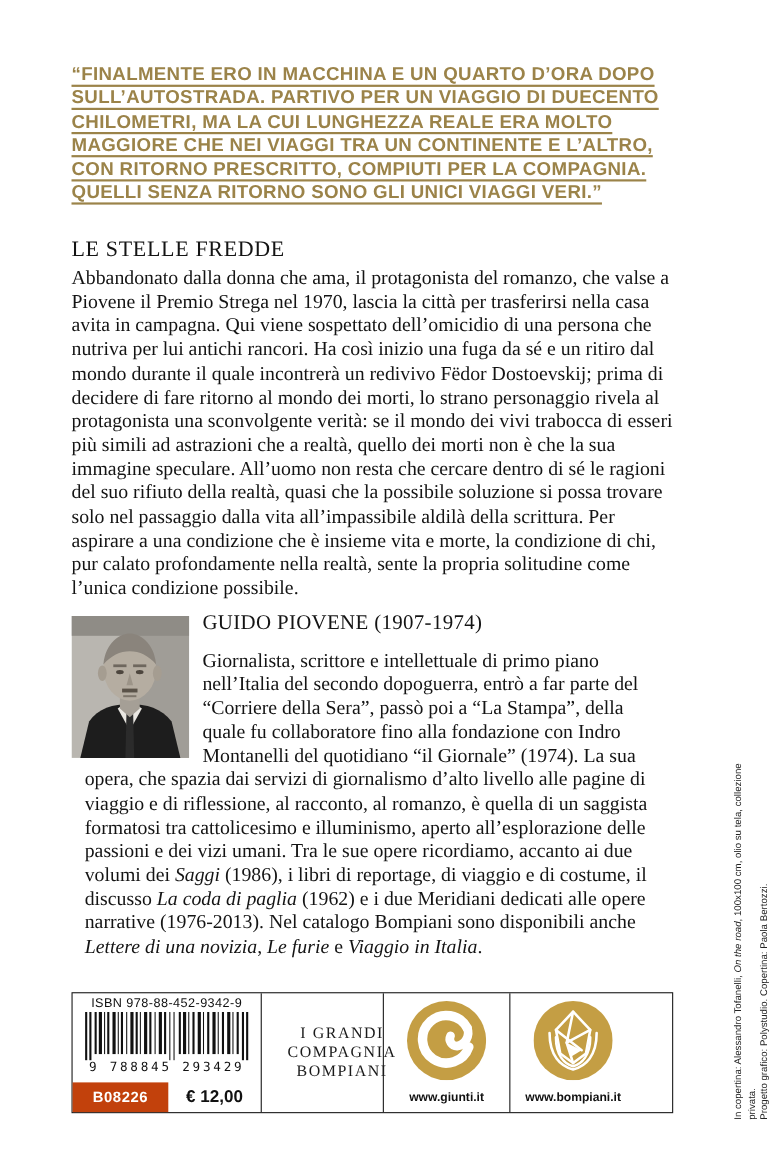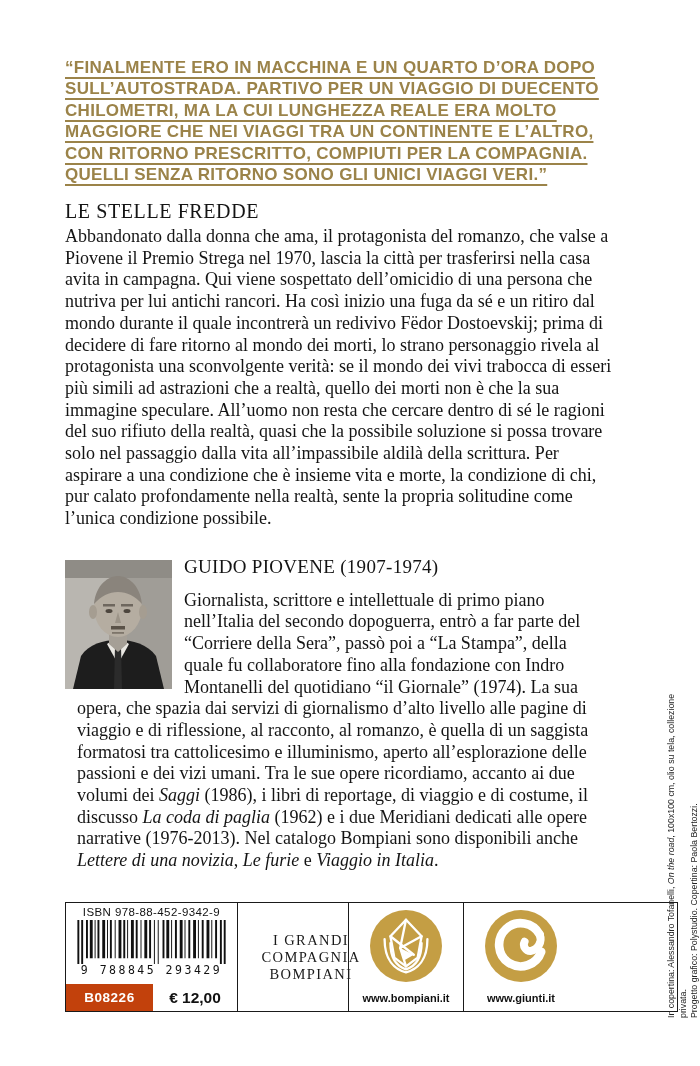--- a/index.html
+++ b/index.html
@@ -7,32 +7,32 @@
         font-family:"Liberation Serif",serif;color:#141414;padding-left:32px;}
 
   
   .quote{position:absolute;left:65px;top:40px;width:550px;
          font-family:"Liberation Sans",sans-serif;font-weight:bold;
          font-size:17px;line-height:21.4px;letter-spacing:.3px;
          color:#9b8349;
          text-decoration:underline;text-decoration-thickness:1.6px;text-underline-offset:3.5px;}
 
   
-  .main{position:absolute;left:65px;top:200px;width:549px;}
+  .main{position:absolute;left:65px;top:216px;width:549px;}
   .book-title{font-size:20px;letter-spacing:.6px;margin:0 0 3px 0;font-weight:normal;}
   .synopsis{font-size:18px;line-height:21.7px;margin:0;}
 
   
   .author{position:absolute;left:65px;top:556px;width:549px;font-size:18px;line-height:21.7px;}
   .photo{float:left;width:107px;height:129px;margin:4px 12px 6px 0;display:block;}
   .author-name{font-size:19px;font-weight:normal;margin:0 0 2px 0;letter-spacing:.3px;}
   .bio{margin:12px;}
 
   
-  .footer{position:absolute;left:65px;top:902px;width:613px;height:110px;
+  .footer{position:absolute;left:65px;top:902px;width:547px;height:110px;
           border:1.5px solid #1a1a1a;display:flex;box-sizing:border-box;
           font-family:"Liberation Sans",sans-serif;}
   .cell{border-right:1px solid #1a1a1a;box-sizing:border-box;position:relative;}
   .cell:last-child{border-right:none;}
   .cell-barcode{width:172px;display:flex;flex-direction:column;}
   .isbn{font-size:11.5px;text-align:center;padding-top:3px;letter-spacing:.4px;color:#111;}
   .bars{display:block;margin:2px auto 0 auto;}
   .digits{font-family:"DejaVu Sans Mono",monospace;font-size:11.5px;letter-spacing:2.5px;
           text-align:center;color:#111;margin-top:-1px;}
   .priceline{margin-top:auto;display:flex;height:27px;}
@@ -153,44 +153,44 @@
 
     <div class="cell cell-imprint">
       <div class="imprint">
         <div>I GRANDI</div>
         <div>COMPAGNIA</div>
         <div>BOMPIANI</div>
       </div>
     </div>
 
     <div class="cell cell-logo">
+      <svg class="logo" width="72" height="72" viewBox="0 0 100 100">
+        <circle cx="50" cy="50" r="50" fill="#c49e44"></circle>
+        <path d="M76 34 A30 30 0 1 0 78 58" fill="none" stroke="#fff" stroke-width="12" stroke-linecap="round"></path>
+        <path d="M76 34 A17 17 0 0 1 63 57 A9 9 0 0 1 55 44" fill="none" stroke="#fff" stroke-width="11" stroke-linecap="round"></path>
+      </svg>
+      <div class="url">www.giunti.it</div>
+    </div>
+
+    <div class="cell cell-logo">
       <svg class="logo" width="72" height="72" viewBox="0 0 74 74">
         <circle cx="37" cy="37" r="37" fill="#c49e44"></circle>
         <g stroke="#fff" stroke-width="2.4" fill="none" stroke-linejoin="round" stroke-linecap="round">
           <path d="M15 30 C15 51 25 61 37 64 C49 61 59 51 59 30"></path>
           <path d="M21 34 C21 51 29 58.5 37 61 C45 58.5 53 51 53 34"></path>
           <path d="M37 10 L53 27 L49 49 L37 58 L25 49 L21 27 Z"></path>
           <path d="M37 10 L31 39 L37 58"></path>
           <path d="M53 27 L31 39"></path>
           <path d="M21 27 L45 46"></path>
         </g>
         <path d="M31 39 L45 46 L35 52 Z" fill="#fff"></path>
       </svg>
       <div class="url">www.bompiani.it</div>
     </div>
 
-    <div class="cell cell-logo">
-      <svg class="logo" width="72" height="72" viewBox="0 0 100 100">
-        <circle cx="50" cy="50" r="50" fill="#c49e44"></circle>
-        <path d="M76 34 A30 30 0 1 0 78 58" fill="none" stroke="#fff" stroke-width="12" stroke-linecap="round"></path>
-        <path d="M76 34 A17 17 0 0 1 63 57 A9 9 0 0 1 55 44" fill="none" stroke="#fff" stroke-width="11" stroke-linecap="round"></path>
-      </svg>
-      <div class="url">www.giunti.it</div>
-    </div>
-
   </div>
 
   <div class="credits">
     <div><span>In copertina: Alessandro Tofanelli, </span><i>On the road</i><span>, 100x100 cm, olio su tela, collezione privata.</span></div>
     <div>Progetto grafico: Polystudio. Copertina: Paola Bertozzi.</div>
   </div>
 
 </div>
 
 </body></html>

